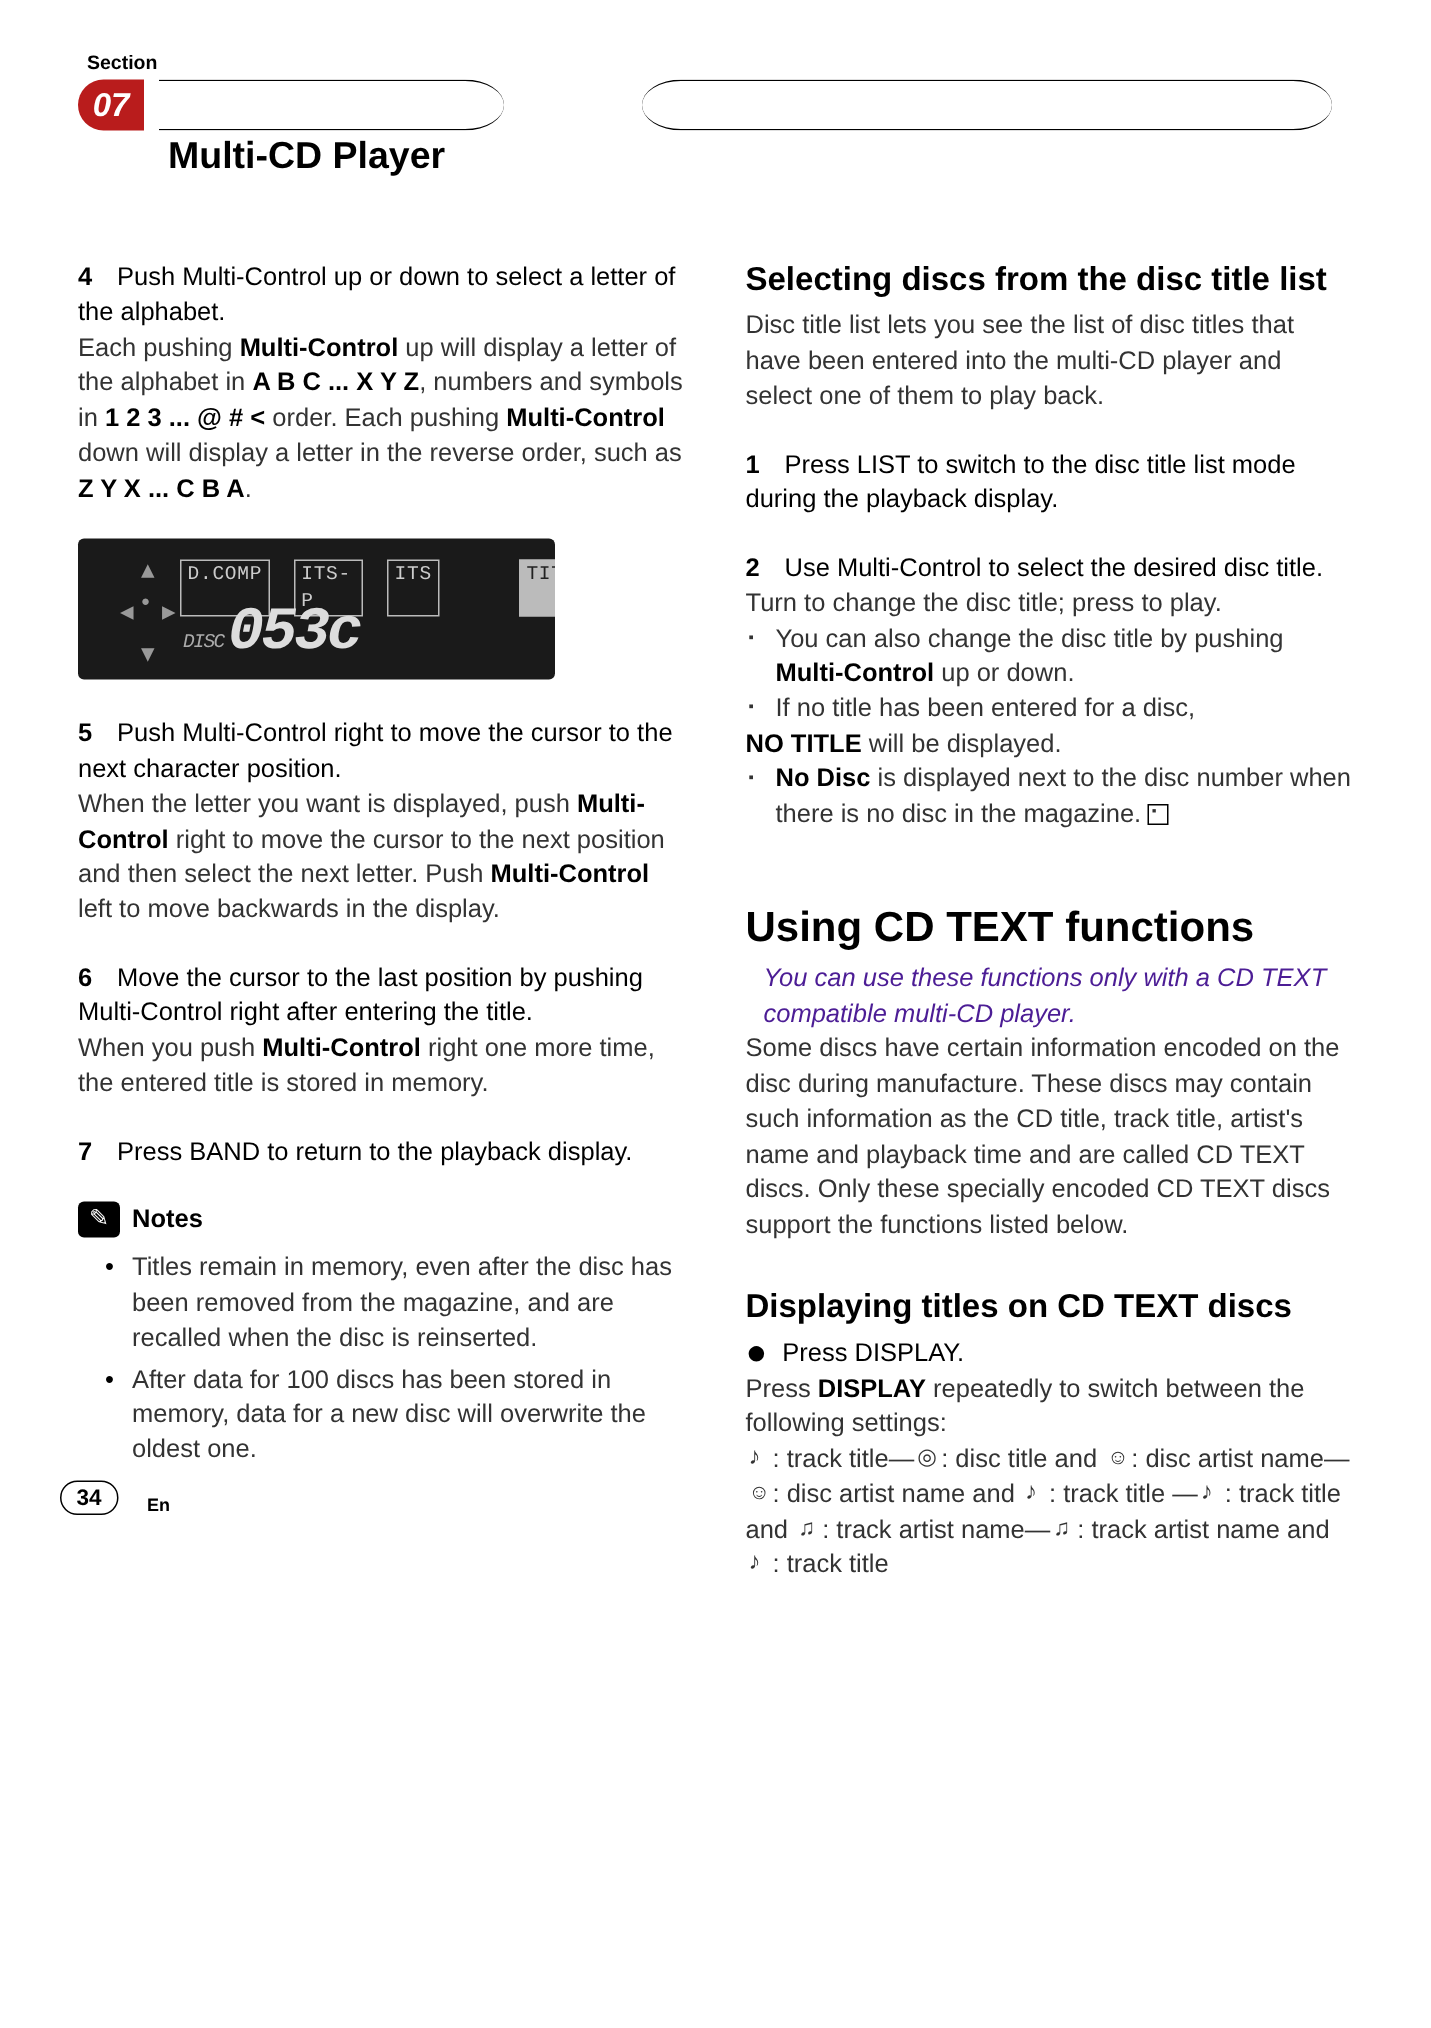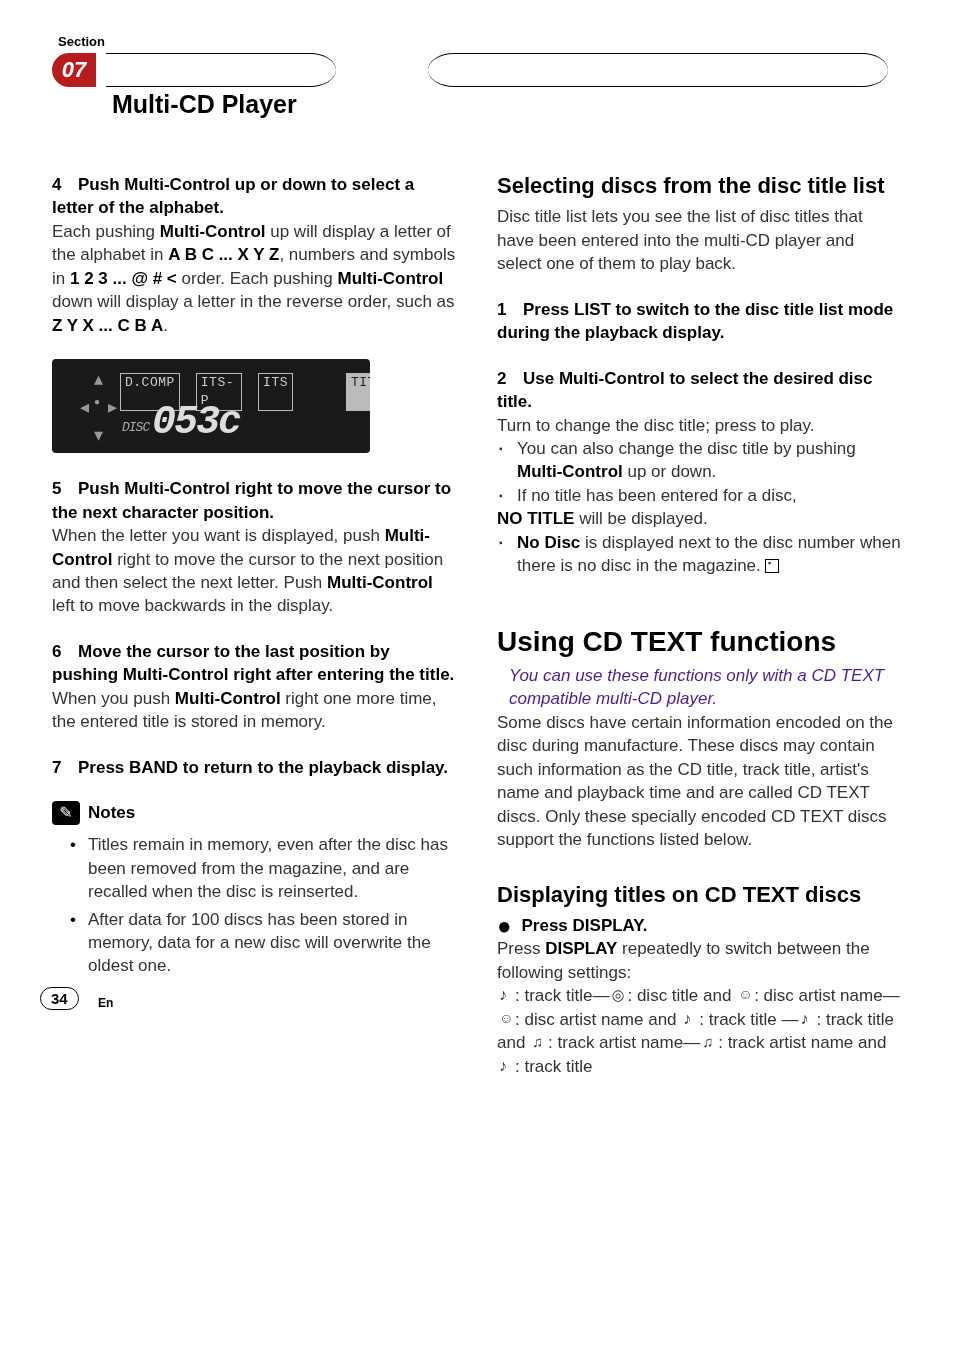--- a/index.html
+++ b/index.html
@@ -18,21 +18,21 @@
   .header-title { font-size: 25px; font-weight: 900; font-stretch: condensed; }
   .header-line-wrap { flex: 0 0 230px; height: 34px; position: relative; }
   .header-pill-right { width: 460px; height: 34px; }
   .header-line { border-top: 1.5px solid #000; border-bottom: 1.5px solid #000; height: 34px; border-radius: 0 26px 26px 0 / 0 17px 17px 0; }
   .header-pill-right .header-line { border-radius: 26px / 17px; }
 
   .columns { display: flex; gap: 40px; margin-top: 86px; }
   .col { flex: 1 1 50%; font-size: 17px; line-height: 1.38; }
 
   .step-num { font-weight: bold; display: inline-block; width: 26px; }
-  .step-title { font-weight: bold; }
+  .step-title { font-weight: normal; }
   .body { color: #333; }
   strong { font-weight: bold; color:#000; }
 
   .para-block { margin-bottom: 22px; }
 
   .display-img {
     width: 318px; height: 94px; background: #1a1a1a; border-radius: 4px;
     margin: 6px 0 24px 0; display: flex; align-items: center; justify-content: center;
     color: #bdbdbd; position: relative; overflow: hidden;
   }

